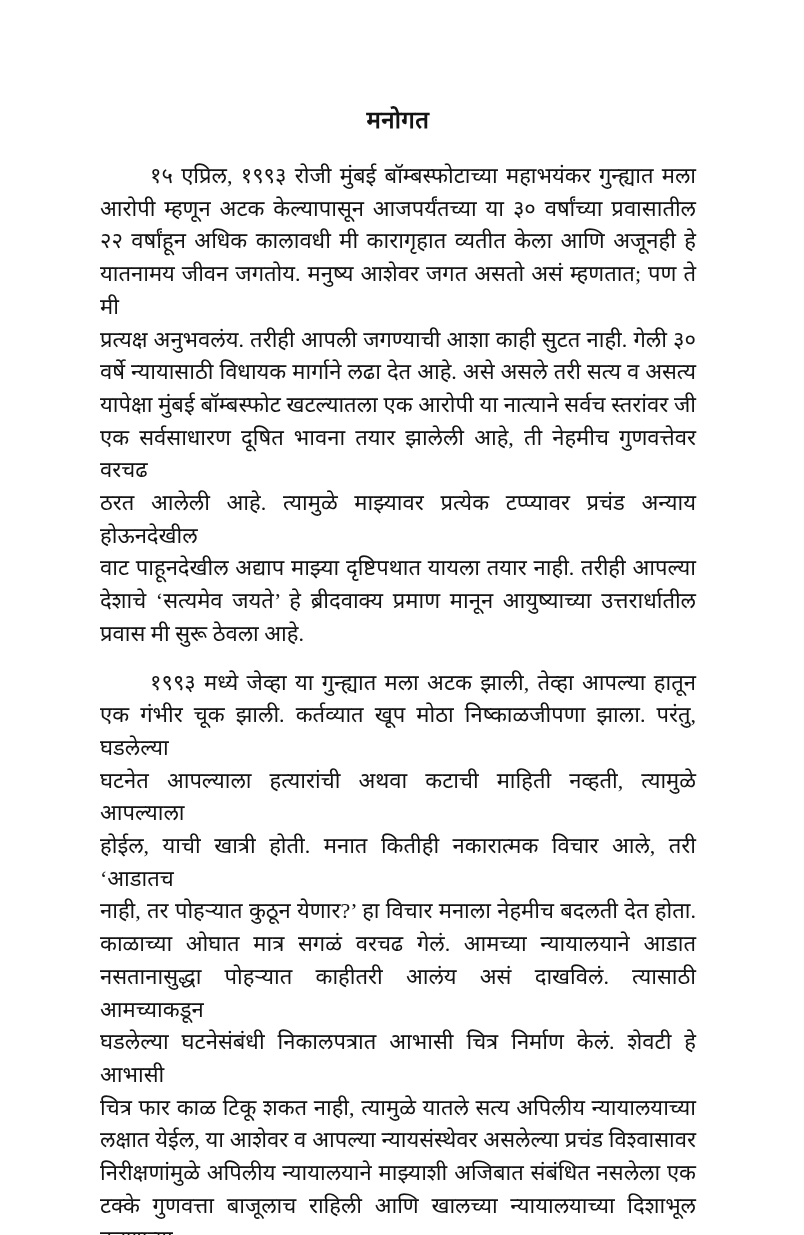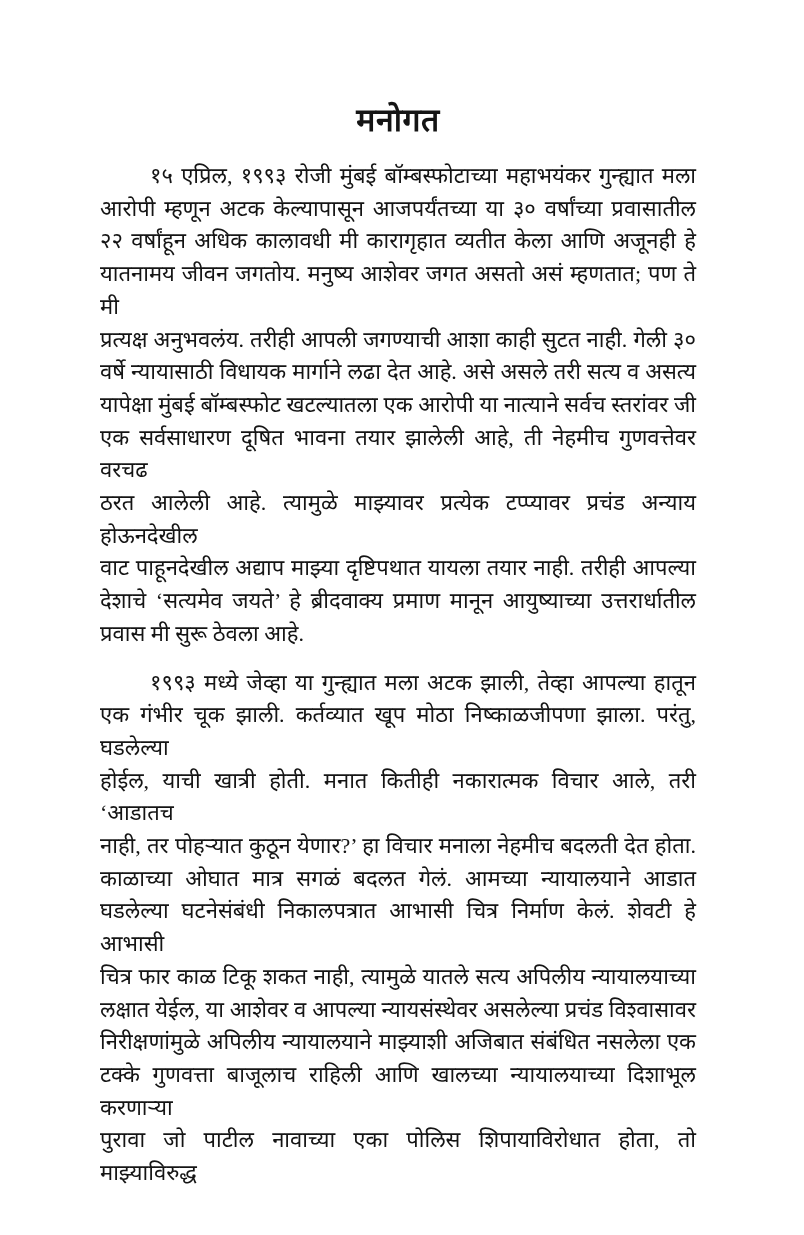--- a/index.html
+++ b/index.html
@@ -15,21 +15,21 @@
     background: #ffffff;
     color: #141414;
     font-family: "Liberation Serif", "DejaVu Sans", serif;
     overflow: hidden;
   }
   .content {
     padding: 102px 92px 0 84px; 
   }
   .page-title {
     text-align: center;
-    font-size: 32px;
+    font-size: 24px;
     font-weight: 700;
     line-height: 36px;
     margin: 0 0 22px 0;
     letter-spacing: 0.5px;
   }
   .para {
     margin: 16px;
   }
   .para + .para {
     margin-top: 7px;
@@ -66,23 +66,25 @@
       <div class="line">एक सर्वसाधारण दूषित भावना तयार झालेली आहे, ती नेहमीच गुणवत्तेवर वरचढ</div>
       <div class="line">ठरत आलेली आहे. त्यामुळे माझ्यावर प्रत्येक टप्प्यावर प्रचंड अन्याय होऊनदेखील</div>
       <div class="line">वाट पाहूनदेखील अद्याप माझ्या दृष्टिपथात यायला तयार नाही. तरीही आपल्या</div>
       <div class="line">देशाचे ‘सत्यमेव जयते’ हे ब्रीदवाक्य प्रमाण मानून आयुष्याच्या उत्तरार्धातील</div>
       <div class="line para-end">प्रवास मी सुरू ठेवला आहे.</div>
     </div>
 
     <div class="para">
       <div class="line indent">१९९३ मध्ये जेव्हा या गुन्ह्यात मला अटक झाली, तेव्हा आपल्या हातून</div>
       <div class="line">एक गंभीर चूक झाली. कर्तव्यात खूप मोठा निष्काळजीपणा झाला. परंतु, घडलेल्या</div>
+      <div class="line">घटनेत आपल्याला हत्यारांची अथवा कटाची माहिती नव्हती, त्यामुळे आपल्याला</div>
       <div class="line">होईल, याची खात्री होती. मनात कितीही नकारात्मक विचार आले, तरी ‘आडातच</div>
       <div class="line">नाही, तर पोहऱ्यात कुठून येणार?’ हा विचार मनाला नेहमीच बदलती देत होता.</div>
-      <div class="line">काळाच्या ओघात मात्र सगळं बदलत गेलं. आमच्या न्यायालयाने आडात</div>
+      <div class="line">काळाच्या ओघात मात्र सगळं वरचढ गेलं. आमच्या न्यायालयाने आडात</div>
+      <div class="line">नसतानासुद्धा पोहऱ्यात काहीतरी आलंय असं दाखविलं. त्यासाठी आमच्याकडून</div>
       <div class="line">घडलेल्या घटनेसंबंधी निकालपत्रात आभासी चित्र निर्माण केलं. शेवटी हे आभासी</div>
       <div class="line">चित्र फार काळ टिकू शकत नाही, त्यामुळे यातले सत्य अपिलीय न्यायालयाच्या</div>
       <div class="line">लक्षात येईल, या आशेवर व आपल्या न्यायसंस्थेवर असलेल्या प्रचंड विश्वासावर</div>
       <div class="line">निरीक्षणांमुळे अपिलीय न्यायालयाने माझ्याशी अजिबात संबंधित नसलेला एक</div>
       <div class="line">टक्के गुणवत्ता बाजूलाच राहिली आणि खालच्या न्यायालयाच्या दिशाभूल करणाऱ्या</div>
       <div class="line">पुरावा जो पाटील नावाच्या एका पोलिस शिपायाविरोधात होता, तो माझ्याविरुद्ध</div>
     </div>
 
   </div>
 </div>

